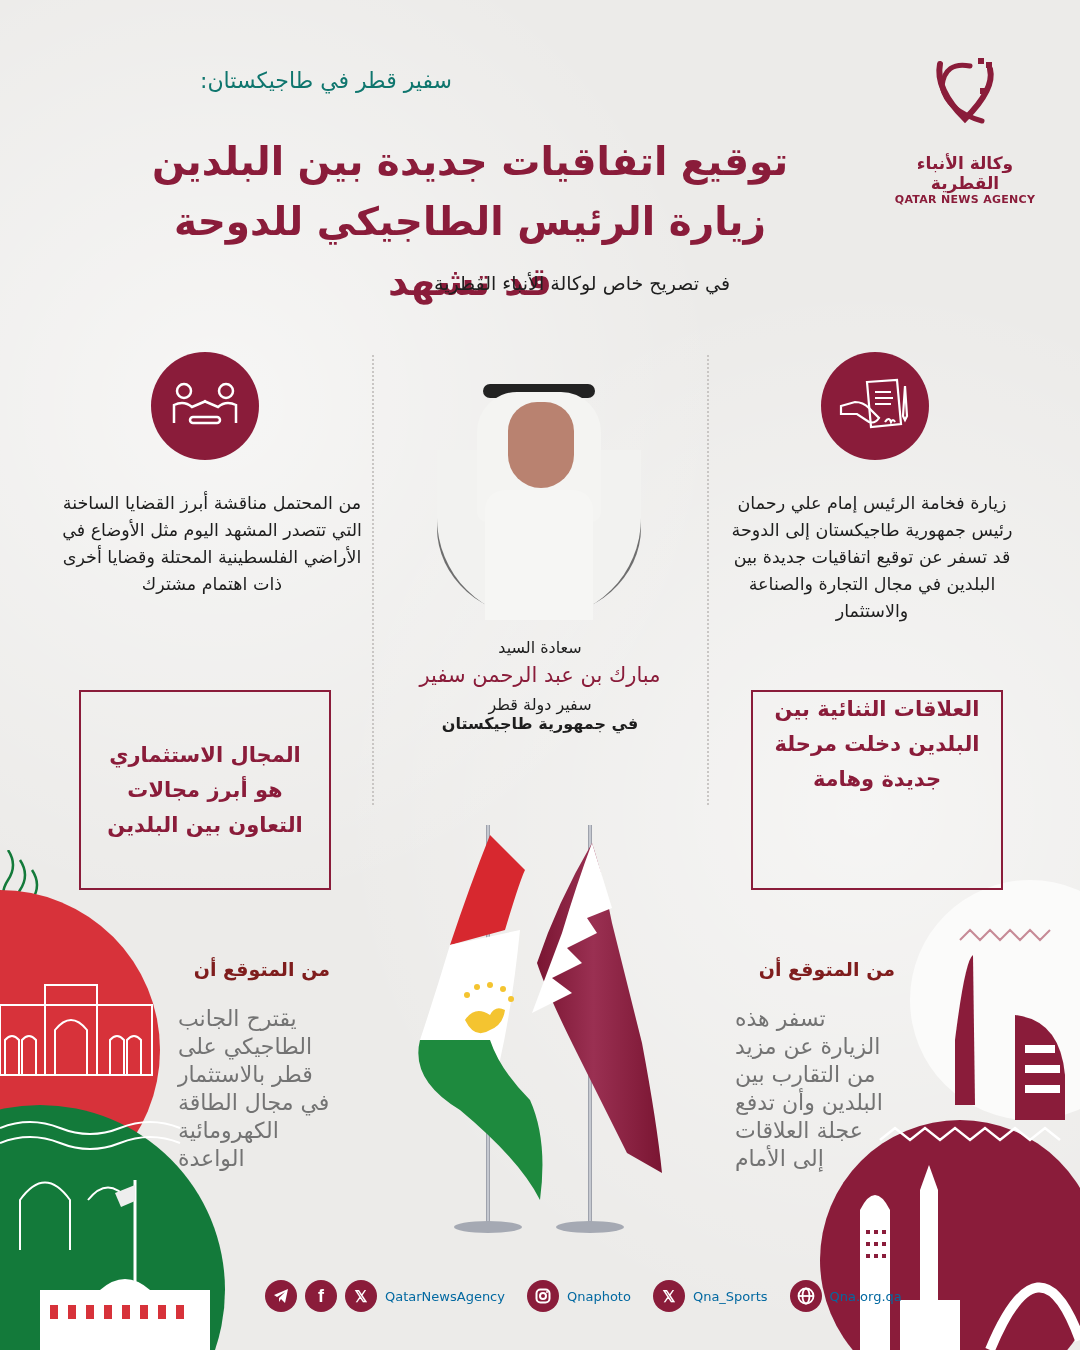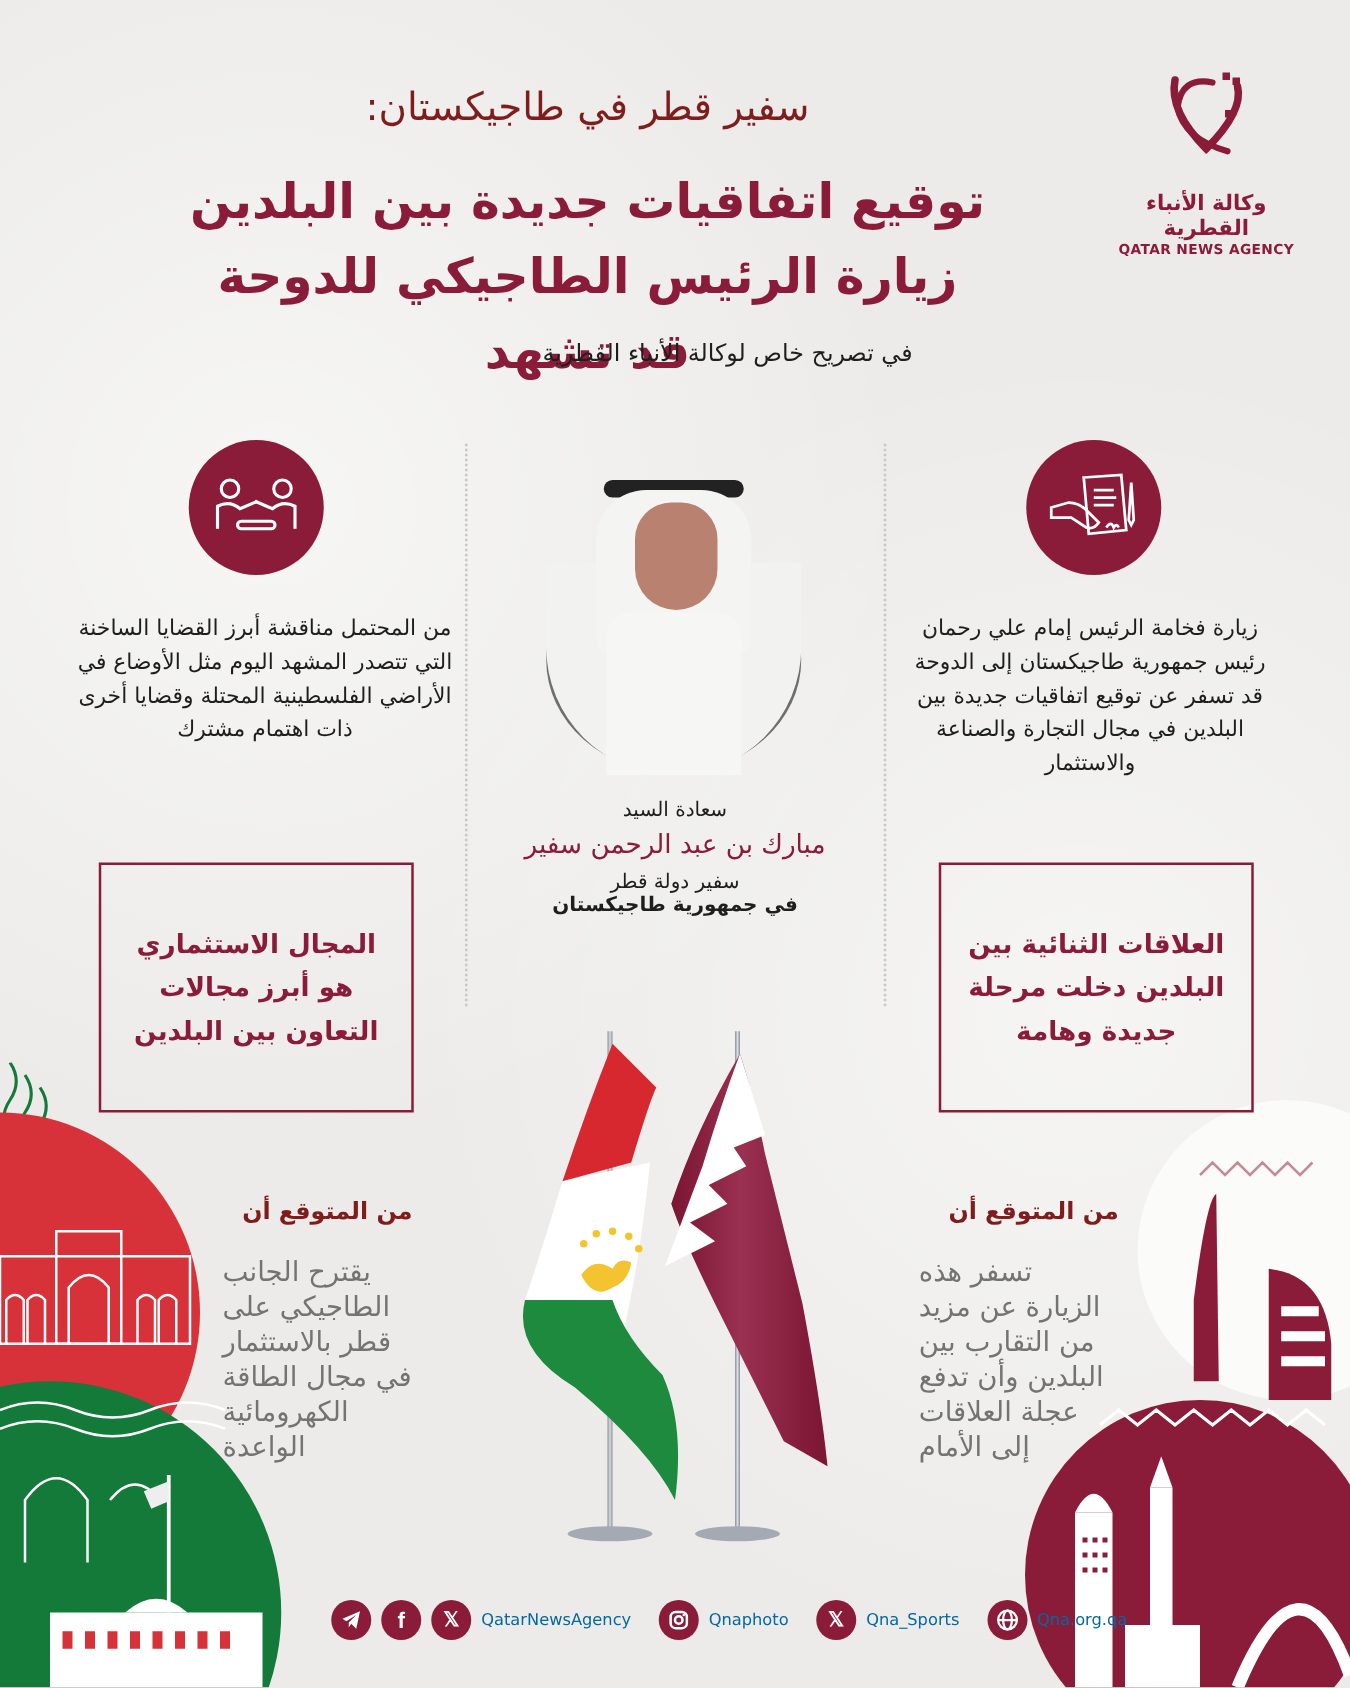--- a/index.html
+++ b/index.html
@@ -3,21 +3,21 @@
 <meta charset="utf-8">
 <style>
   html,body{margin:0;padding:0;}
   body{width:1080px;height:1350px;overflow:hidden;background:#efeeec;font-family:"DejaVu Sans",sans-serif;position:relative;color:#1e1e1e;}
   .bg{position:absolute;inset:0;background:
       radial-gradient(circle at 20% 30%,rgba(255,255,255,.55),transparent 40%),
       radial-gradient(circle at 80% 60%,rgba(255,255,255,.5),transparent 45%),
       #ecebe9;}
   .abs{position:absolute;}
   .rtl{direction:rtl;}
-  .kicker{left:200px;top:68px;width:540px;text-align:center;font-size:31px;color:#7f1d1d;}
+  .kicker{left:200px;top:68px;width:540px;text-align:left;font-size:22px;color:#0f766e;}
   .title{left:150px;top:132px;width:640px;text-align:center;font-size:39px;font-weight:bold;color:#8a1c3a;line-height:60px;}
   .sub{left:300px;top:272px;width:430px;text-align:right;font-size:19px;color:#1e1e1e;}
   .logo{left:890px;top:54px;width:150px;text-align:center;}
   .logo-ar{font-size:17px;color:#8a1c3a;font-weight:bold;margin-top:15px;}
   .logo-en{font-size:11px;color:#8a1c3a;font-weight:bold;letter-spacing:.3px;}
   .divider{width:0;border-left:2px dotted #c9c6c4;}
   .icon-circle{width:108px;height:108px;border-radius:50%;background:#8a1c3a;display:flex;align-items:center;justify-content:center;}
   .body-text{font-size:17.5px;line-height:27px;text-align:center;color:#1e1e1e;}
   .name-block{text-align:center;}
   .box{border:2px solid #8a1c3a;border-radius:0;}
@@ -142,21 +142,21 @@
   <svg width="76" height="56" viewBox="0 0 76 56" stroke="#fff" stroke-width="2.2" fill="none">
     <path d="M30 4 l30 -2 l4 44 l-30 3z"></path>
     <path d="M38 14 h16 M38 20 h18 M38 26 h16"></path>
     <path d="M68 8 l2 30 l-2 4 l-2 -4 z"></path>
     <path d="M4 28 l14 -4 q8 0 14 6 l10 10 q-4 6 -10 4 l-12 -8 l-16 0z"></path>
     <path d="M48 44 q4 -6 6 0 q2 -4 4 0"></path>
   </svg>
 </div>
 <div class="abs body-text rtl" style="left:722px;top:490px;width:300px">زيارة فخامة الرئيس إمام علي رحمان رئيس جمهورية طاجيكستان إلى الدوحة قد تسفر عن توقيع اتفاقيات جديدة بين البلدين في مجال التجارة والصناعة والاستثمار</div>
 
-<div class="abs box" style="left:751px;top:690px;width:248px;height:196px;display:flex;align-items:center;justify-content:center">
+<div class="abs box" style="left:751px;top:690px;width:248px;height:196px;display:flex;align-items:flex-start;justify-content:center">
   <div class="box-text rtl" style="width:220px">العلاقات الثنائية بين البلدين دخلت مرحلة جديدة وهامة</div>
 </div>
 
 <div class="abs subhead rtl" style="left:715px;top:958px;width:180px;text-align:right">من المتوقع أن</div>
 <div class="abs exp rtl" style="left:735px;top:1005px;width:152px">تسفر هذه الزيارة عن مزيد من التقارب بين البلدين وأن تدفع عجلة العلاقات إلى الأمام</div>
 
 <div class="abs" style="left:433px;top:380px;width:212px;height:242px;overflow:hidden">
   <div style="position:absolute;left:4px;top:58px;width:204px;height:180px;border-radius:50%;background:#6e6e6e;"></div>
   <div style="position:absolute;left:4px;top:70px;width:204px;height:170px;border-radius:0 0 110px 110px;background:#f2f2f0;"></div>
   <div style="position:absolute;left:50px;top:4px;width:112px;height:14px;border-radius:7px;background:#222;"></div>

